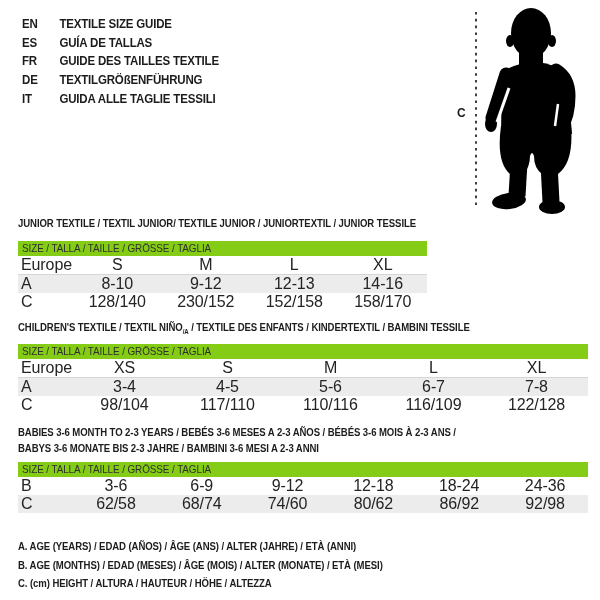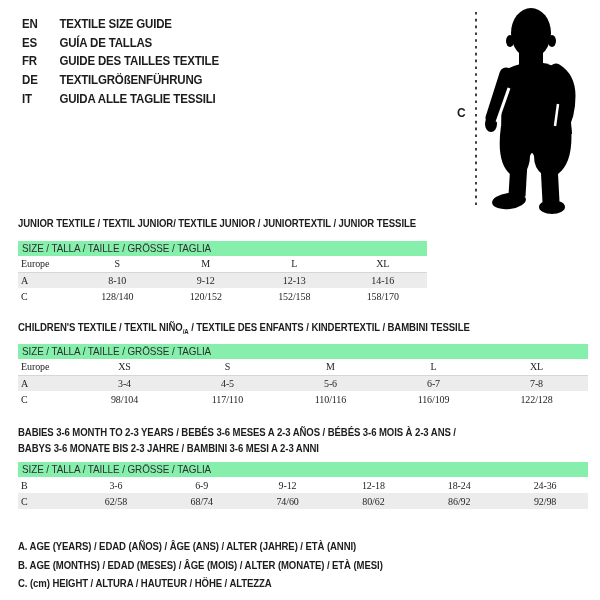--- a/index.html
+++ b/index.html
@@ -17,24 +17,24 @@
   .figure-svg { position:absolute; left:455px; top:4px; }
   .height-label { position:absolute; left:457px; top:106px; font-size:12px; font-weight:bold; }
 
   
   .section-title { position:absolute; font-size:11px; font-weight:bold; letter-spacing:-0.1px;
                    white-space:nowrap; transform:scaleX(0.87); transform-origin:0 0; line-height:16px; }
   .section-title sub { font-size:7px; }
 
   
   .size-table { position:absolute; }
-  .bar { height:15px; background:#86efac; font-size:11px; line-height:15px; color:#2e2e2e;
+  .bar { height:15px; background:#84cc16; font-size:11px; line-height:15px; color:#2e2e2e;
          padding-left:4px; letter-spacing:-0.1px; transform-origin:0 0; }
   .size-table table { width:100%; border-collapse:collapse; table-layout:fixed;
-                      font-size:10px; color:#242424;font-family:Liberation Serif, serif; }
+                      font-size:16px; color:#242424; }
   .size-table td { height:16px; text-align:center; padding:0; vertical-align:middle;
                    white-space:nowrap; letter-spacing:-0.1px; }
   .size-table td.rowlabel { text-align:left; padding-left:3px; }
   .size-table col.c0 { width:55px; }
   tr.stripe { background:#ececec; }
   tr.rule td { border-bottom:1px solid #d6d6d6; }
 
   
   .notes { position:absolute; left:18px; top:537px; font-size:11px; font-weight:bold;
            line-height:18.7px; letter-spacing:-0.1px; white-space:nowrap;
@@ -118,21 +118,21 @@
       <tr class="stripe">
         <td class="rowlabel">A</td>
         <td>8-10</td>
         <td>9-12</td>
         <td>12-13</td>
         <td>14-16</td>
       </tr>
       <tr>
         <td class="rowlabel">C</td>
         <td>128/140</td>
-        <td>120/152</td>
+        <td>230/152</td>
         <td>152/158</td>
         <td>158/170</td>
       </tr>
     </tbody>
       </table>
   </div>
 
   <div class="section-title" style="left:18px; top:319px;"><span>CHILDREN'S TEXTILE / TEXTIL NIÑO</span><sub>/A</sub><span> / TEXTILE DES ENFANTS / KINDERTEXTIL / BAMBINI TESSILE</span></div>
   <div class="size-table" style="left:18px; top:344px; width:570px;">
     <div class="bar"><span style="display:inline-block; transform:scaleX(0.9); transform-origin:0 0;">SIZE / TALLA / TAILLE / GRÖSSE / TAGLIA</span></div>

